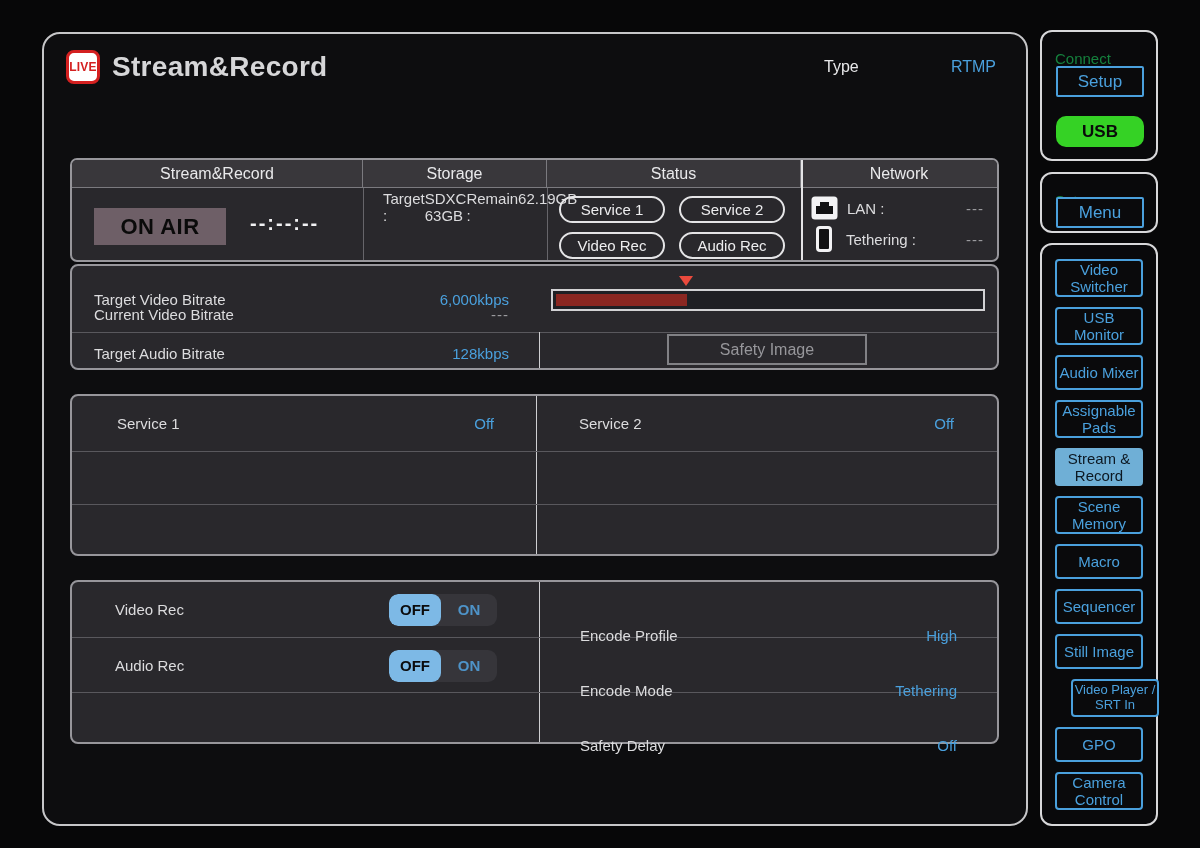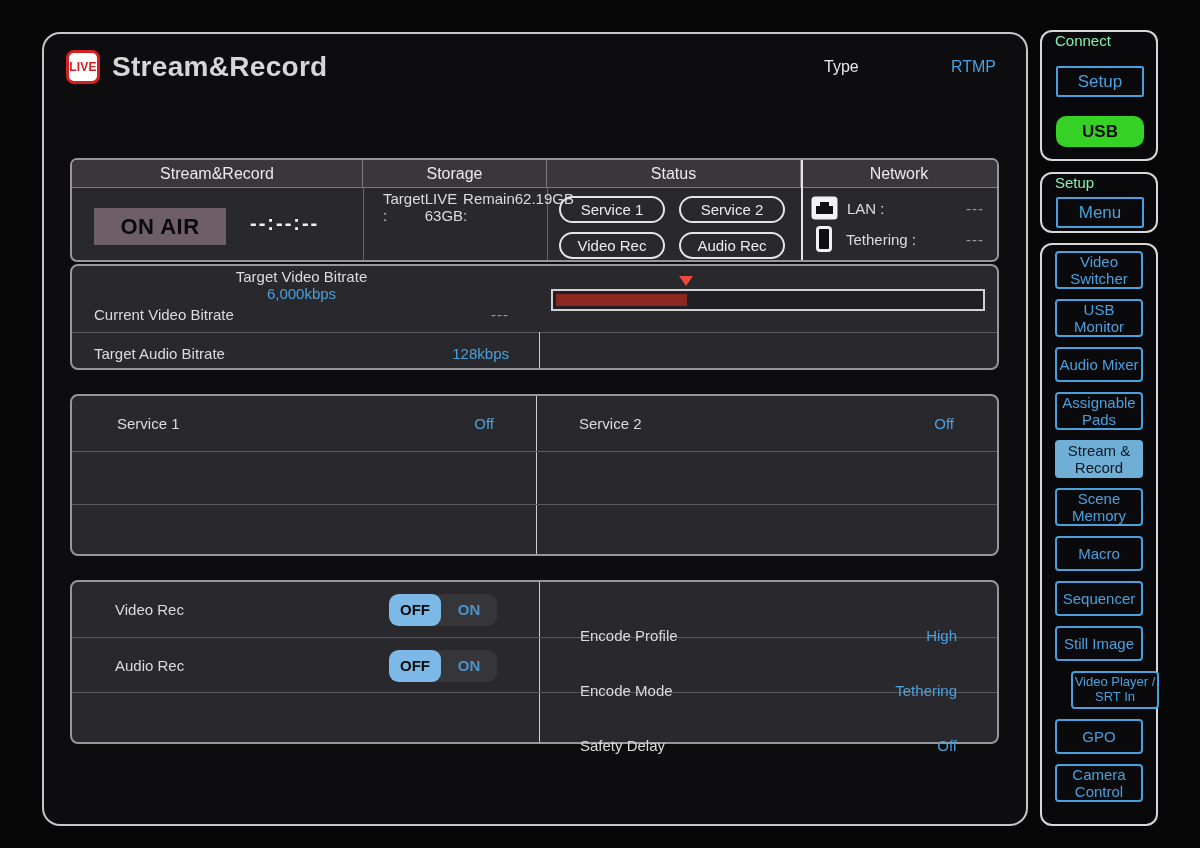--- a/index.html
+++ b/index.html
@@ -91,29 +91,29 @@
             background:#36353a; border-radius:9px; display:flex; overflow:hidden; }
   .tg-off { width:52px; height:32px; background:#7db9e6; border-radius:9px;
             color:#0b0b0d; font-weight:700; font-size:15px; display:flex;
             align-items:center; justify-content:center; }
   .tg-on { flex:1; color:#4e93c8; font-weight:600; font-size:15px; display:flex;
            align-items:center; justify-content:center; }
 
   
   .sidebox { position:absolute; left:1040px; width:118px; border:2px solid #d8d8da;
              border-radius:12px; background:#09090b; }
-  .sidebox-label { position:absolute; left:13px; top:0; font-size:15px; color:#86efac; }
+  .sidebox-label { position:absolute; left:13px; top:18px; font-size:15px; color:#15803d; }
   .side-btn { position:absolute; left:14px; width:88px; height:31px; background:#0a0a0c;
               border:2px solid #4aa0dd; color:#4aa0dd; font-size:17px; display:flex;
               align-items:center; justify-content:center; border-radius:2px; }
   .usb-btn { position:absolute; left:14px; width:88px; height:31px; background:#35d225;
              border:none; color:#0a0a0a; font-size:17px; font-weight:600; display:flex;
              align-items:center; justify-content:center; border-radius:10px; }
   .navbox { top:243px; height:583px; display:flex; flex-direction:column; gap:10px;
-            padding:6px 13px; align-items:center; }
+            padding:14px 13px; align-items:center; }
   .nav-btn { width:88px; border:2px solid #4aa0dd; border-radius:4px; background:#0a0a0c;
              color:#4aa0dd; font-size:15px; line-height:1.15; display:flex;
              align-items:center; justify-content:center; text-align:center; flex:none; }
   .nav-btn.tall { height:38px; }
   .nav-btn.short { height:35px; }
   .nav-btn.small-text { font-size:13px;margin-left:32px; }
   .nav-btn.active { background:#6fafd6; border-color:#6fafd6; color:#0c1822; }
 </style>
 </head>
 <body>
@@ -138,21 +138,21 @@
 
     <div class="cell" style="left:0; width:291px;">
       <div class="onair">ON AIR</div>
       <div class="timecode">--:--:--</div>
     </div>
 
     <div class="cell" style="left:291px; width:184px;">
       <div class="storage-rows">
         <div class="kv">
           <span>Target :</span>
-          <span>LIVE 63GB</span>
+          <span>SDXC 63GB</span>
         </div>
         <div class="kv">
           <span>Remain :</span>
           <span>62.19GB</span>
         </div>
       </div>
     </div>
 
     <div class="cell" style="left:475px; width:254px;">
       <div class="pill-grid">
@@ -176,38 +176,39 @@
         <div class="net-row">
           <div class="phone-icon"></div>
           <span>Tethering :</span>
           <span class="val">---</span>
         </div>
       </div>
     </div>
   </div>
 
   <div class="bitpanel">
-    <div class="bit-row" style="top:2px;flex-direction:column;">
+    <div class="bit-row" style="top:18px;">
       <span>Target Video Bitrate</span>
       <span class="blue">6,000kbps</span>
     </div>
     <div class="bit-row" style="top:33px;">
       <span>Current Video Bitrate</span>
       <span class="gray-dash">---</span>
     </div>
     <div class="hline" style="top:66px;"></div>
     <div class="vsplit-bottom"></div>
     <div class="bit-row" style="top:68px; height:38px;">
       <span>Target Audio Bitrate</span>
       <span class="blue">128kbps</span>
     </div>
     <div class="meter-marker" style="left: 606.54px;"></div>
     <div class="meter">
       <div class="meter-fill" style="width: 31%;"></div>
     </div>
+    <div class="safety-btn">Safety Image</div>
   </div>
 
   <div class="svcpanel">
     <div class="svc-vsplit"></div>
     <div class="hline" style="top:55px;"></div>
     <div class="hline" style="top:108px;"></div>
     <div class="svc-row" style="left:0; width:464px; padding:0 42px 0 45px;">
       <span>Service 1</span>
       <span class="blue">Off</span>
     </div>

